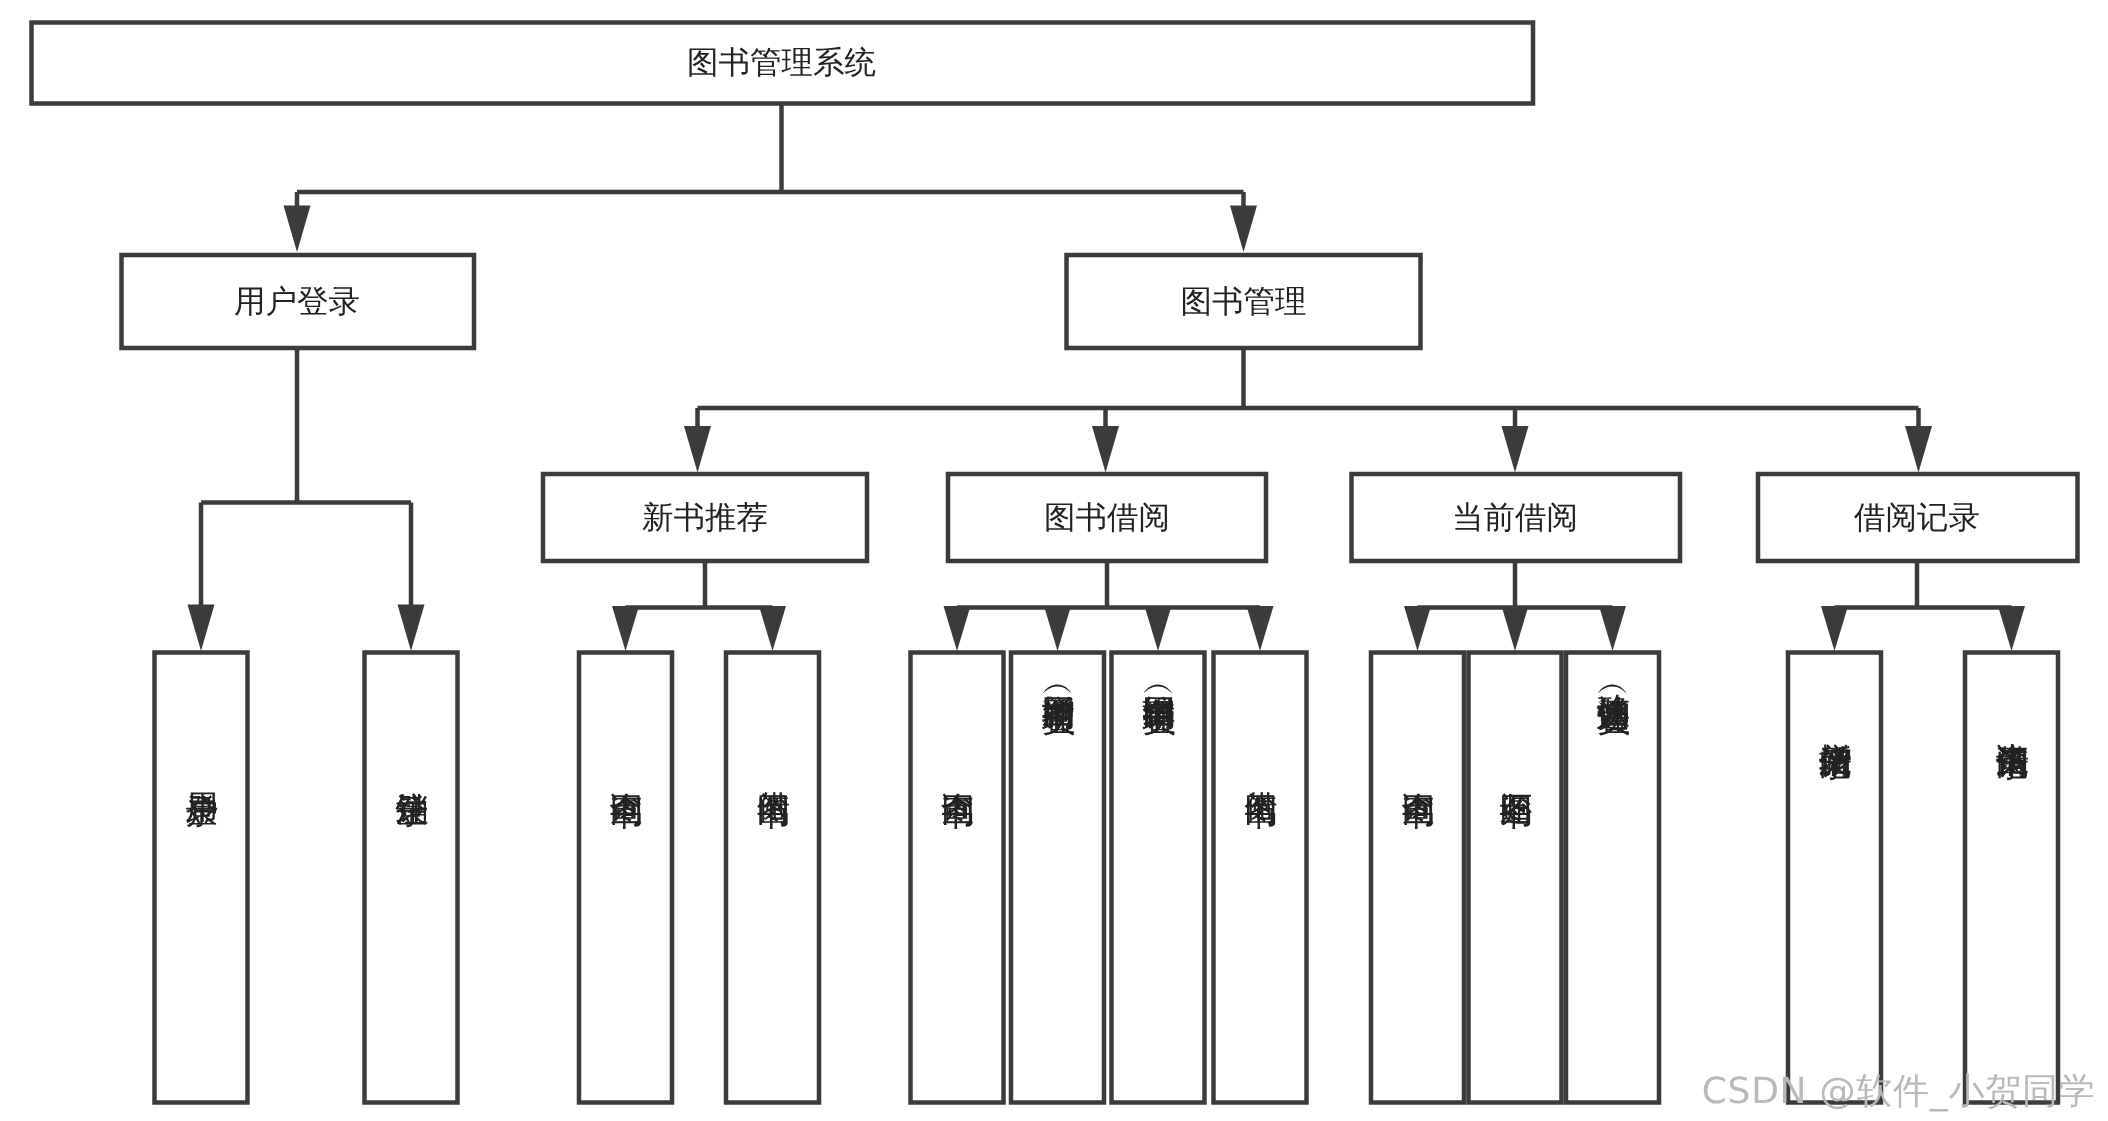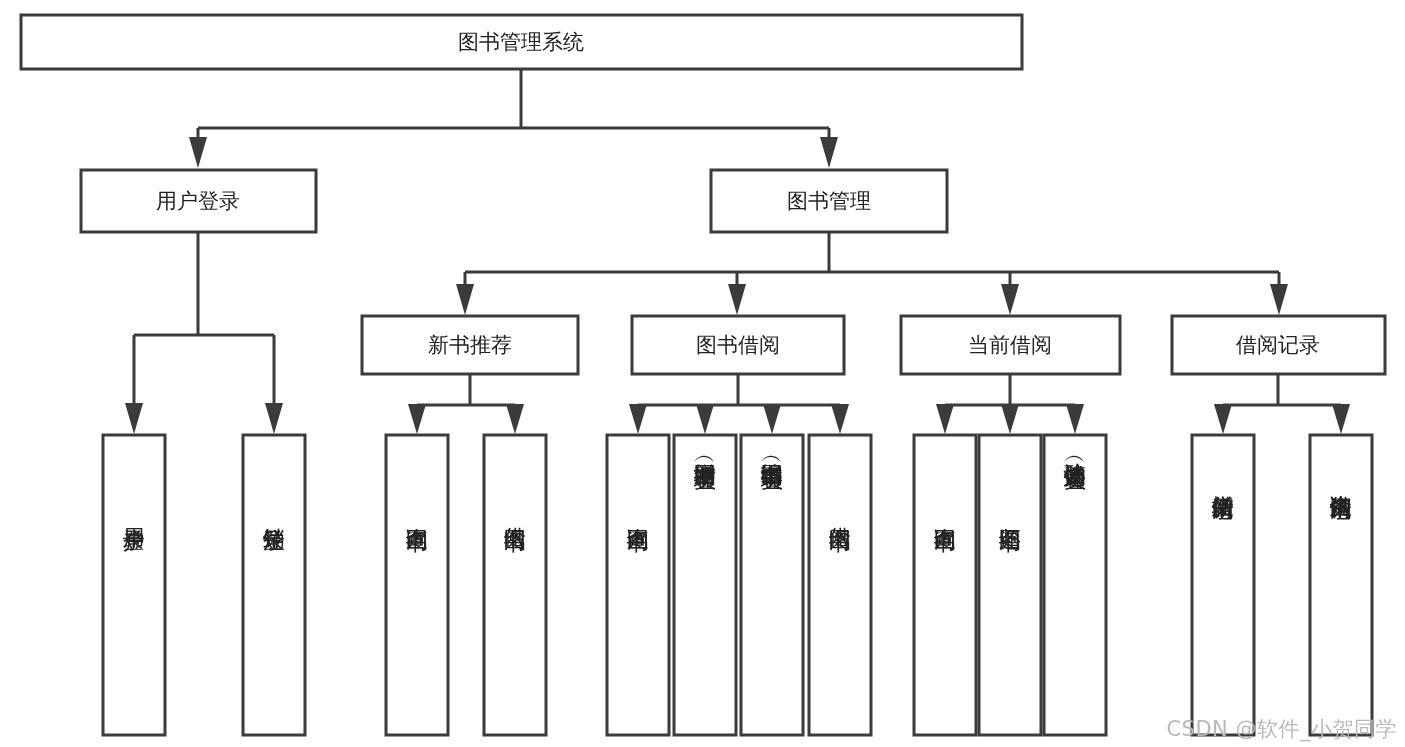--- a/index.html
+++ b/index.html
@@ -49,21 +49,21 @@
     font-size: 21px;
     fill: #222222;
     text-anchor: middle;
     dominant-baseline: middle;
   }
   .watermark {
     position: absolute;
     right: 8px;
     bottom: 4px;
     font-family: "DejaVu Sans", "Liberation Sans", sans-serif;
-    font-size: 21px;
+    font-size: 24px;
     color: #b9b9b9;
     letter-spacing: 0.5px;
     white-space: nowrap;
     user-select: none;
   }
   .vlabel-wrap {
     position: absolute;
     display: flex;
     align-items: flex-start;
     justify-content: center;

